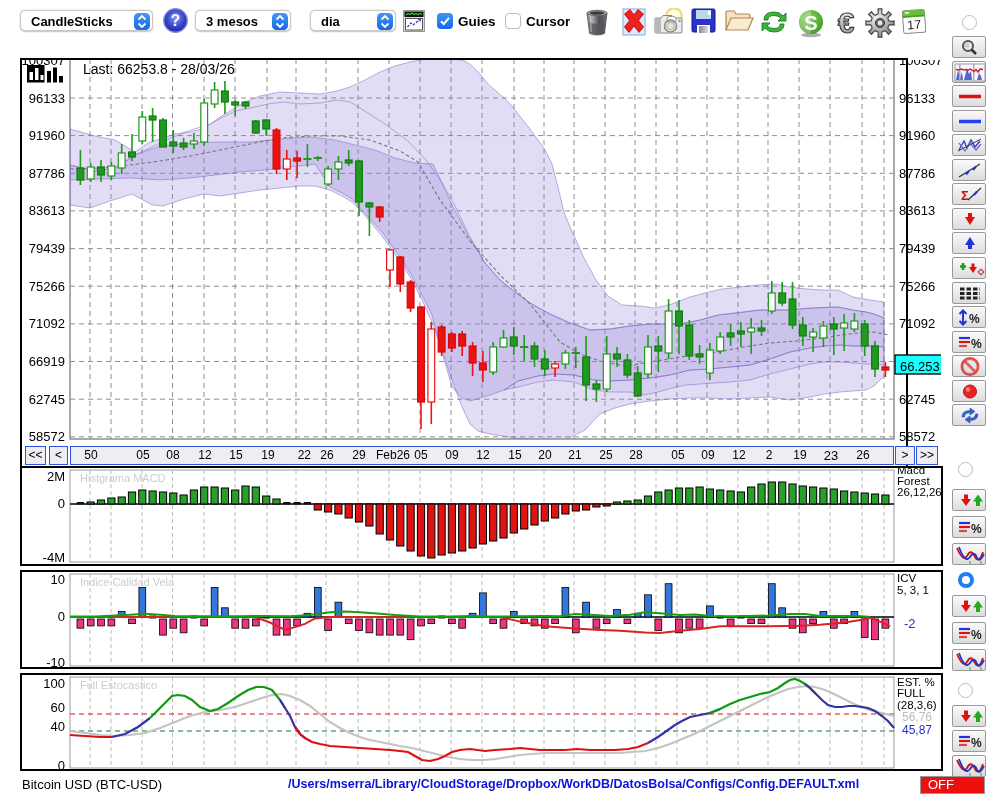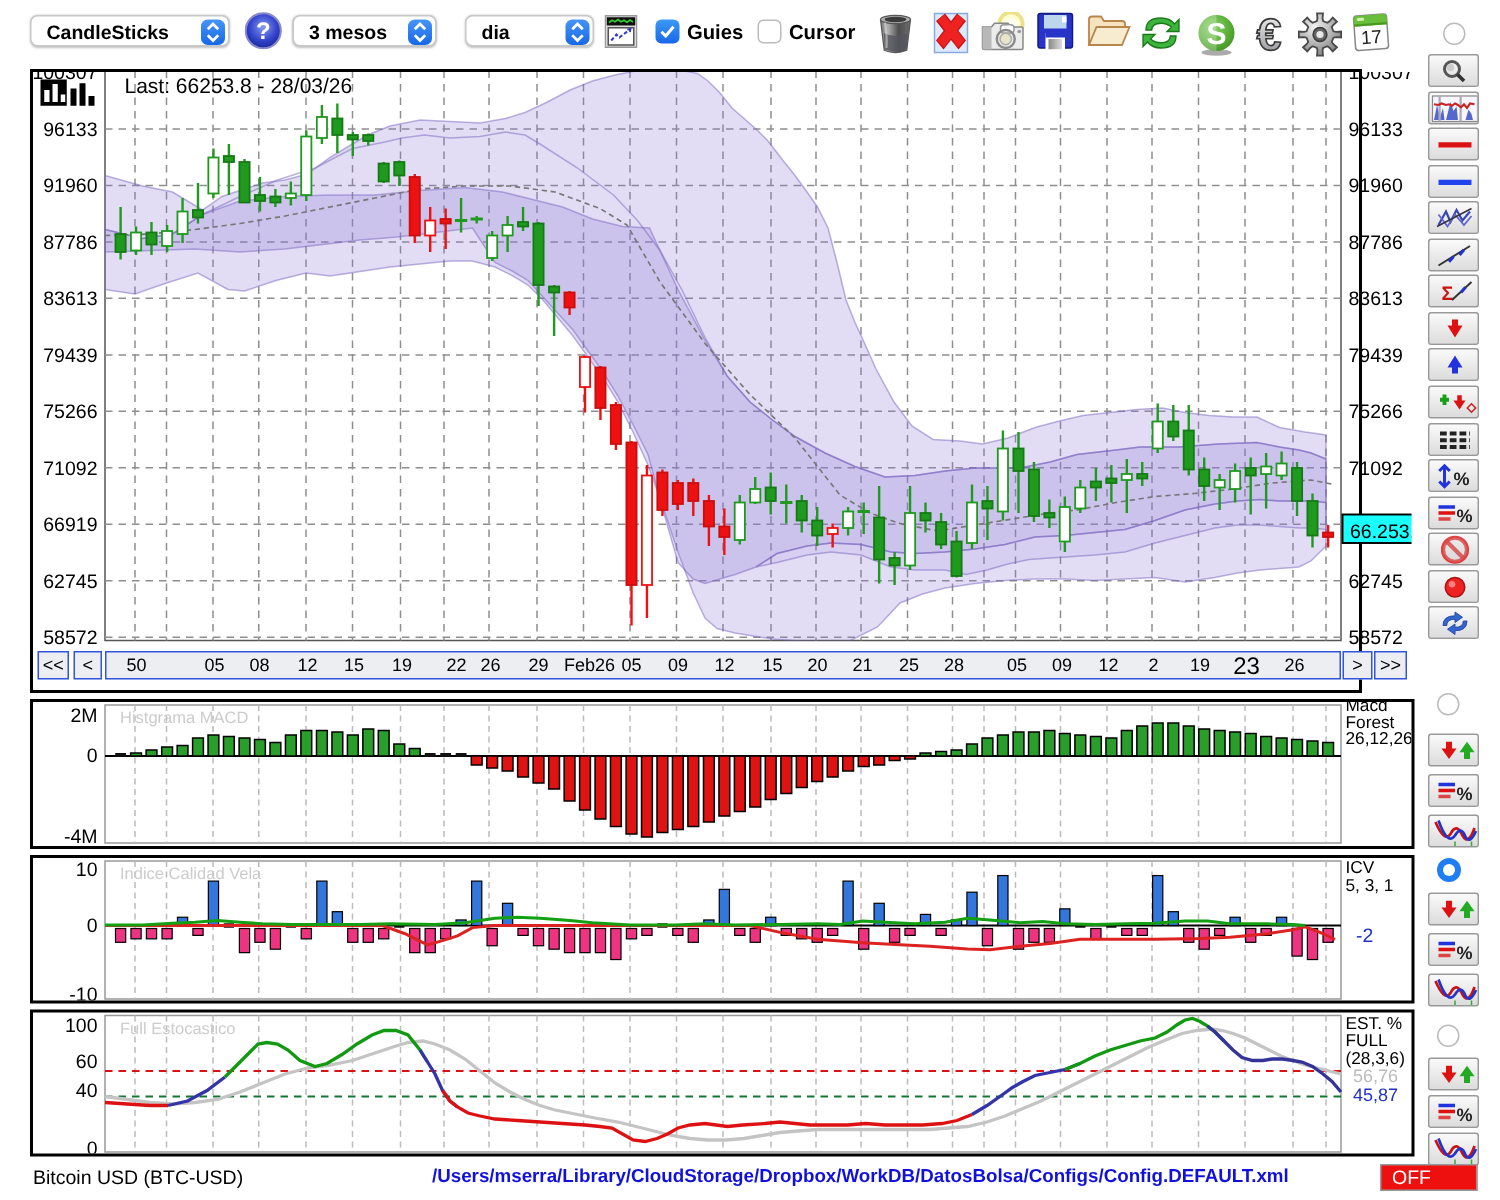--- a/index.html
+++ b/index.html
@@ -131,21 +131,21 @@
 <div style="position:absolute;left:901px;top:8px"><svg width="26" height="27" viewBox="0 0 26 27">
       <g transform="rotate(-4 13 13)">
         <rect x="2" y="2" width="22" height="23" rx="2" fill="#fff" stroke="#888" stroke-width="1"></rect>
         <path d="M2,4 Q2,2 4,2 L22,2 Q24,2 24,4 L24,9 L2,9 Z" fill="#6abf3a"></path>
         <rect x="2" y="7.5" width="22" height="1.5" fill="#4a9a22"></rect>
         <rect x="4" y="3.5" width="5" height="2" rx="1" fill="#d0f0b8"></rect>
         <text x="13" y="21" font-size="12.5" text-anchor="middle" fill="#222" font-family="Liberation Sans">17</text>
       </g>
     </svg></div>
 <div style="position:absolute;left:962px;top:15px;width:15px;height:15px;border-radius:50%;background:#fff;border:1.5px solid #bbb;box-sizing:border-box"></div>
-<div class="panel" style="left:20px;top:46px;width:888px;height:416px">
+<div class="panel" style="left:20px;top:58px;width:888px;height:416px">
     <svg width="919" height="412" viewBox="22 48 919 412" style="position:absolute;left:0;top:0">
       <g transform="translate(0,0)">
         <clipPath id="mc">
           <rect x="70" y="47" width="824" height="380"></rect>
         </clipPath>
         <rect x="70" y="47" width="824" height="380" fill="#fff" stroke="#555" stroke-width="1"></rect>
         <g stroke="#8e8e8e" stroke-width="1" stroke-dasharray="5,4">
           <line x1="90" y1="47" x2="90" y2="427"></line>
           <line x1="111" y1="47" x2="111" y2="427"></line>
           <line x1="142" y1="47" x2="142" y2="427"></line>
@@ -406,21 +406,21 @@
       <span style="position:absolute;left:430px;top:1px;width:28px;text-align:center;font-size:12px">15</span>
       <span style="position:absolute;left:460px;top:1px;width:28px;text-align:center;font-size:12px">20</span>
       <span style="position:absolute;left:490px;top:1px;width:28px;text-align:center;font-size:12px">21</span>
       <span style="position:absolute;left:521px;top:1px;width:28px;text-align:center;font-size:12px">25</span>
       <span style="position:absolute;left:551px;top:1px;width:28px;text-align:center;font-size:12px">28</span>
       <span style="position:absolute;left:593px;top:1px;width:28px;text-align:center;font-size:12px">05</span>
       <span style="position:absolute;left:623px;top:1px;width:28px;text-align:center;font-size:12px">09</span>
       <span style="position:absolute;left:654px;top:1px;width:28px;text-align:center;font-size:12px">12</span>
       <span style="position:absolute;left:684px;top:1px;width:28px;text-align:center;font-size:12px">2</span>
       <span style="position:absolute;left:715px;top:1px;width:28px;text-align:center;font-size:12px">19</span>
-      <span style="position:absolute;left:746px;top:1px;width:28px;text-align:center;font-size:16px">23</span>
+      <span style="position:absolute;left:746px;top:1px;width:28px;text-align:center;font-size:13px">23</span>
       <span style="position:absolute;left:778px;top:1px;width:28px;text-align:center;font-size:12px">26</span>
     </div>
     <div style="position:absolute;left:873px;top:386px;width:20px;height:19px;background:#eceef2;border:1.5px solid #3355dd;box-sizing:border-box;text-align:center;font-size:12px;line-height:16px">&gt;</div>
     <div style="position:absolute;left:894px;top:386px;width:22px;height:19px;background:#eceef2;border:1.5px solid #3355dd;box-sizing:border-box;text-align:center;font-size:12px;line-height:16px">&gt;&gt;</div>
   </div>
 <div class="panel" style="left:20px;top:466px;width:923px;height:100px"><svg width="919" height="96" viewBox="0 0 919 96">
       <rect x="48" y="2" width="824" height="92" fill="#fff" stroke="#999" stroke-width="1"></rect>
       <g stroke="#bbb" stroke-width="1" stroke-dasharray="4,3">
         <line x1="68" y1="2" x2="68" y2="94"></line>
         <line x1="89" y1="2" x2="89" y2="94"></line>

